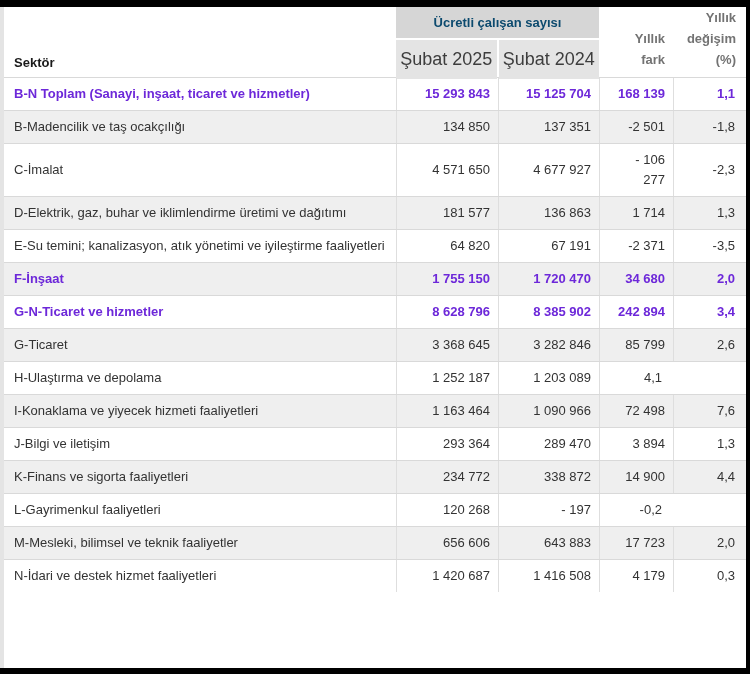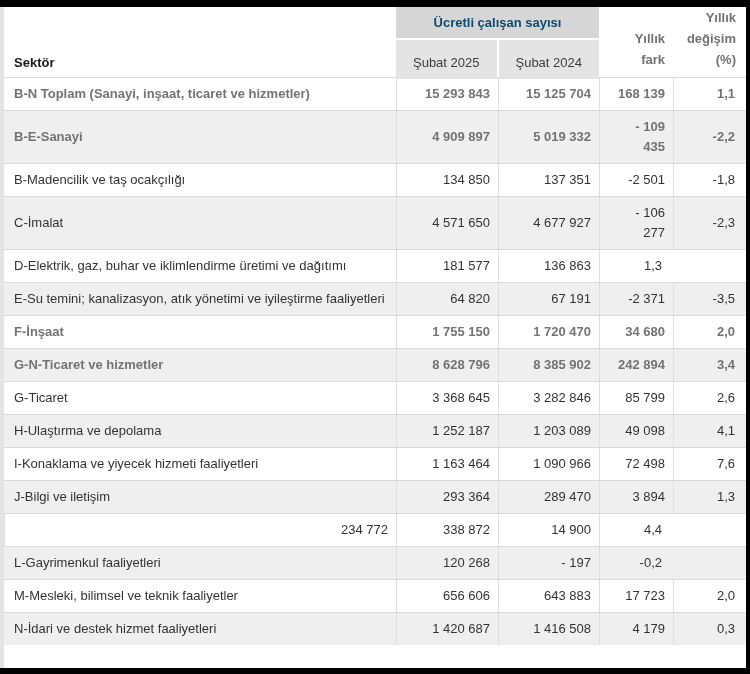--- a/index.html
+++ b/index.html
@@ -50,21 +50,21 @@
     background: #d6d6d6;
     display: flex; align-items: center; justify-content: center;
     font-size: 13px; font-weight: 700; color: #0c4a6e;
   }
   .h-sub-row { display: flex; flex: 1; margin-top: 2px; gap: 2px; }
   .h-sub {
     flex: 1;
     background: #e4e4e4;
     display: flex; align-items: flex-end; justify-content: center;
     padding-bottom: 9px;
-    font-size: 13px; color: #3d3d3d;
+    font-size: 18px; color: #3d3d3d;
   }
   .h-fark, .h-degisim {
     display: flex; align-items: flex-end; justify-content: flex-end;
     text-align: right;
     font-size: 13px; font-weight: 700; color: #737373;
     line-height: 21px;
   }
   .h-fark    { grid-column: 4; padding: 0 8px 9px 16px; }
   .h-degisim { grid-column: 5; padding: 0 10px 9px 4px; }
 
@@ -85,21 +85,21 @@
   }
   .cell.sector { padding-left: 10px; padding-right: 6px; }
   .cell.num {
     justify-content: flex-end;
     text-align: right;
     padding-right: 8px;
     border-left: 1px solid #dedede;
     white-space: pre-line;
   }
   .cell.pct { padding-right: 11px; }
-  .row.bold .cell { font-weight: 700; color: #737373; }
+  .row.bold .cell { font-weight: 700; color: #6d28d9; }
 </style>
 </head>
 <body>
 
 <div class="frame">
   <div class="table-wrap">
 
     <div class="thead">
       <div class="h-sector">Sektör</div>
 
@@ -116,47 +116,40 @@
     </div>
 
     <div class="tbody">
         <div class="row bold">
           <div class="cell sector">B-N Toplam (Sanayi, inşaat, ticaret ve hizmetler)</div>
           <div class="cell num">15 293 843</div>
           <div class="cell num">15 125 704</div>
           <div class="cell num">168 139</div>
           <div class="cell num pct">1,1</div>
         </div>
-        <div class="row bold">
-          <div class="cell sector">B-E-Sanayi</div>
-          <div class="cell num">4 909 897</div>
-          <div class="cell num">5 019 332</div>
-          <div class="cell num">- 109
-435</div>
-          <div class="cell num pct">-2,2</div>
-        </div>
         <div class="row">
           <div class="cell sector">B-Madencilik ve taş ocakçılığı</div>
           <div class="cell num">134 850</div>
           <div class="cell num">137 351</div>
           <div class="cell num">-2 501</div>
           <div class="cell num pct">-1,8</div>
         </div>
         <div class="row">
           <div class="cell sector">C-İmalat</div>
           <div class="cell num">4 571 650</div>
           <div class="cell num">4 677 927</div>
           <div class="cell num">- 106
 277</div>
           <div class="cell num pct">-2,3</div>
         </div>
         <div class="row">
           <div class="cell sector">D-Elektrik, gaz, buhar ve iklimlendirme üretimi ve dağıtımı</div>
           <div class="cell num">181 577</div>
           <div class="cell num">136 863</div>
+          <div class="cell num">1 714</div>
           <div class="cell num pct">1,3</div>
         </div>
         <div class="row">
           <div class="cell sector">E-Su temini; kanalizasyon, atık yönetimi ve iyileştirme faaliyetleri</div>
           <div class="cell num">64 820</div>
           <div class="cell num">67 191</div>
           <div class="cell num">-2 371</div>
           <div class="cell num pct">-3,5</div>
         </div>
         <div class="row bold">
@@ -177,38 +170,38 @@
           <div class="cell sector">G-Ticaret</div>
           <div class="cell num">3 368 645</div>
           <div class="cell num">3 282 846</div>
           <div class="cell num">85 799</div>
           <div class="cell num pct">2,6</div>
         </div>
         <div class="row">
           <div class="cell sector">H-Ulaştırma ve depolama</div>
           <div class="cell num">1 252 187</div>
           <div class="cell num">1 203 089</div>
-          <div class="cell num">49 098</div>
           <div class="cell num pct">4,1</div>
         </div>
         <div class="row">
           <div class="cell sector">I-Konaklama ve yiyecek hizmeti faaliyetleri</div>
           <div class="cell num">1 163 464</div>
           <div class="cell num">1 090 966</div>
           <div class="cell num">72 498</div>
           <div class="cell num pct">7,6</div>
         </div>
         <div class="row">
           <div class="cell sector">J-Bilgi ve iletişim</div>
           <div class="cell num">293 364</div>
           <div class="cell num">289 470</div>
           <div class="cell num">3 894</div>
           <div class="cell num pct">1,3</div>
         </div>
         <div class="row">
+          <div class="cell sector">K-Finans ve sigorta faaliyetleri</div>
           <div class="cell num">234 772</div>
           <div class="cell num">338 872</div>
           <div class="cell num">14 900</div>
           <div class="cell num pct">4,4</div>
         </div>
         <div class="row">
           <div class="cell sector">L-Gayrimenkul faaliyetleri</div>
           <div class="cell num">120 268</div>
           <div class="cell num">- 197</div>
           <div class="cell num pct">-0,2</div>

